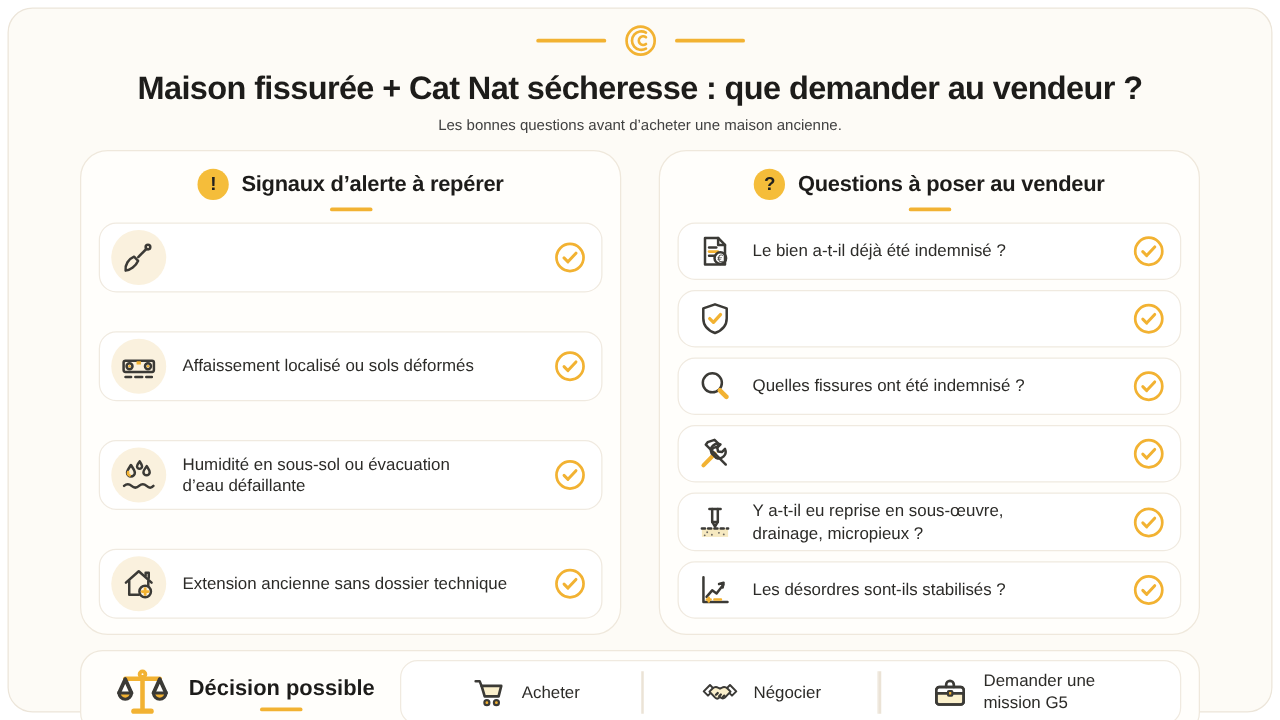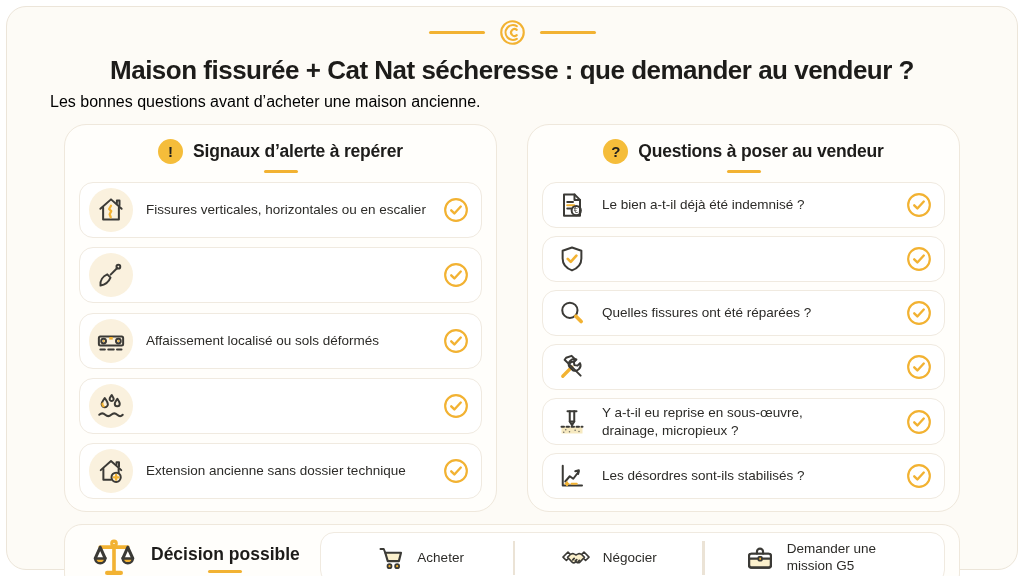--- a/index.html
+++ b/index.html
@@ -24,21 +24,21 @@
     padding:8px 43px 6px;display:flex;flex-direction:column;
   }
   
   .ornament{display:flex;align-items:center;justify-content:center;gap:14px;margin-top:4px;}
   .orn-line{width:56px;height:2.5px;border-radius:2px;background:var(--accent-gold);}
   .logo{width:27px;height:27px;}
   h1.title{
     text-align:center;font-size:26px;letter-spacing:-0.5px;color:#1D1C1A;
     font-weight:700;margin-top:9px;white-space:nowrap;
   }
-  .subtitle{text-align:left;font-size:16px;color:#000000;margin-top:7px;}
+  .subtitle{text-align:center;font-size:12px;color:#404040;margin-top:7px;}
   
   .columns{display:flex;gap:30px;margin:13px 14px 0;flex:1;}
   .panel{
     flex:1;background:var(--panel-bg);border:1.5px solid #EFE8DC;
     border-radius:22px;padding:11px 14px 12px;display:flex;flex-direction:column;
   }
   .panel-head{display:flex;align-items:center;justify-content:center;gap:10px;margin-top:3px;}
   .badge{
     width:25px;height:25px;border-radius:50%;background:var(--badge-gold);
     color:var(--ink);font-weight:700;font-size:15px;
@@ -103,35 +103,20 @@
   <div class="columns">
 
     <div class="panel panel-left">
       <div class="panel-head">
         <div class="badge">!</div>
         <div class="panel-title">Signaux d’alerte à repérer</div>
       </div>
       <div class="head-underline"></div>
       <div class="items">
 
-        <div class="item">
-          <span class="icon-wrap">
-            <svg width="30" height="30" viewBox="0 0 24 24">
-              <path class="stroke" d="M3.5 11L12 3.5L20.5 11"></path>
-              <path class="stroke" d="M16.7 6.6V4.4h2.1v3.8"></path>
-              <path class="stroke" d="M5.7 9.9V19.5h12.6V9.9"></path>
-              <path class="gold" stroke-width="1.8" d="M12 8.6l-1.5 2.6 1.7 1.7-1.3 2.5 .9 2.4"></path>
-            </svg>
-          </span>
-          <span class="item-label">Fissures verticales, horizontales ou en escalier</span>
-          <svg class="check" viewBox="0 0 24 24">
-            <circle cx="12" cy="12" r="10" fill="#fff" class="gold" stroke-width="2"></circle>
-            <path class="gold" stroke-width="2.2" d="M7.6 12.3l2.9 2.9 5.9-6.4"></path>
-          </svg>
-        </div>
 
         <div class="item">
           <span class="icon-wrap">
             <svg width="30" height="30" viewBox="0 0 24 24">
               <path class="stroke" d="M3.6 20.4c-.5-3.9 1.9-7.4 5.4-8.9l2.6 2.6c-1.5 3.5-5 5.9-8 6.3z"></path>
               <path class="stroke" stroke-width="2.1" d="M11.7 11.7l5.3-5.3"></path>
               <circle class="stroke" cx="17.9" cy="5.3" r="1.5"></circle>
             </svg>
           </span>
           <svg class="check" viewBox="0 0 24 24">
@@ -162,20 +147,21 @@
         <div class="item wrap2">
           <span class="icon-wrap">
             <svg width="30" height="30" viewBox="0 0 24 24">
               <path class="stroke" d="M7 5.6c1.5 2.3 2.5 3.4 2.5 4.9a2.5 2.5 0 1 1-5 0c0-1.5 1-2.6 2.5-4.9z"></path>
               <path class="gold" stroke-width="1.7" d="M5.2 10.1a1.9 1.9 0 0 0 1 2.2"></path>
               <path class="stroke" d="M12.6 3.3c.9 1.4 1.5 2.1 1.5 3.1a1.6 1.6 0 1 1-3.2 0c0-1 .8-1.7 1.7-3.1z"></path>
               <path class="stroke" d="M17.1 6.3c1.2 1.8 1.9 2.7 1.9 3.9a2 2 0 1 1-4 0c0-1.2 .9-2.1 2.1-3.9z"></path>
               <path class="stroke" d="M2.6 19q2.4-2.2 4.8 0t4.8 0t4.8 0t4.4 0"></path>
             </svg>
           </span>
+          <span class="item-label">Humidité en sous-sol ou évacuation d’eau défaillante</span>
           <svg class="check" viewBox="0 0 24 24">
             <circle cx="12" cy="12" r="10" fill="#fff" class="gold" stroke-width="2"></circle>
             <path class="gold" stroke-width="2.2" d="M7.6 12.3l2.9 2.9 5.9-6.4"></path>
           </svg>
         </div>
 
         <div class="item">
           <span class="icon-wrap">
             <svg width="30" height="30" viewBox="0 0 24 24">
               <path class="stroke" d="M3.8 11.3L12 4l8.2 7.3"></path>
@@ -236,21 +222,21 @@
           </svg>
         </div>
 
         <div class="item">
           <span class="icon-wrap">
             <svg width="30" height="30" viewBox="0 0 24 24">
               <circle class="stroke" stroke-width="1.8" cx="10.3" cy="9.8" r="6.1" fill="#fff"></circle>
               <path class="gold" stroke-width="3" d="M15.1 14.6l4.2 4.2"></path>
             </svg>
           </span>
-          <span class="item-label">Quelles fissures ont été réparées ?</span>
+          <span class="item-label">Quelles fissures ont été indemnisé ?</span>
           <svg class="check" viewBox="0 0 24 24">
             <circle cx="12" cy="12" r="10" fill="#fff" class="gold" stroke-width="2"></circle>
             <path class="gold" stroke-width="2.2" d="M7.6 12.3l2.9 2.9 5.9-6.4"></path>
           </svg>
         </div>
 
         <div class="item">
           <span class="icon-wrap">
             <svg width="30" height="30" viewBox="0 0 24 24">
               <path class="gold" stroke-width="2.6" d="M4.6 19.4L11.9 12"></path>

